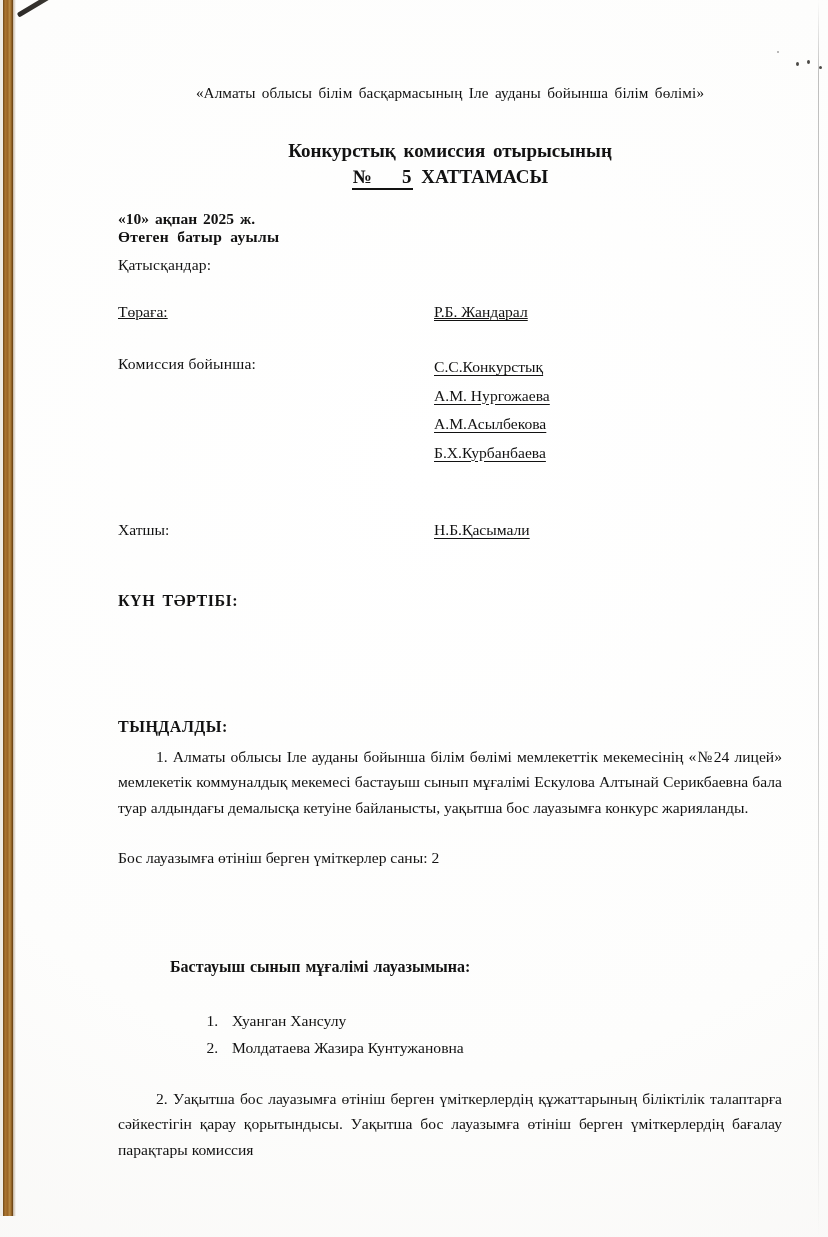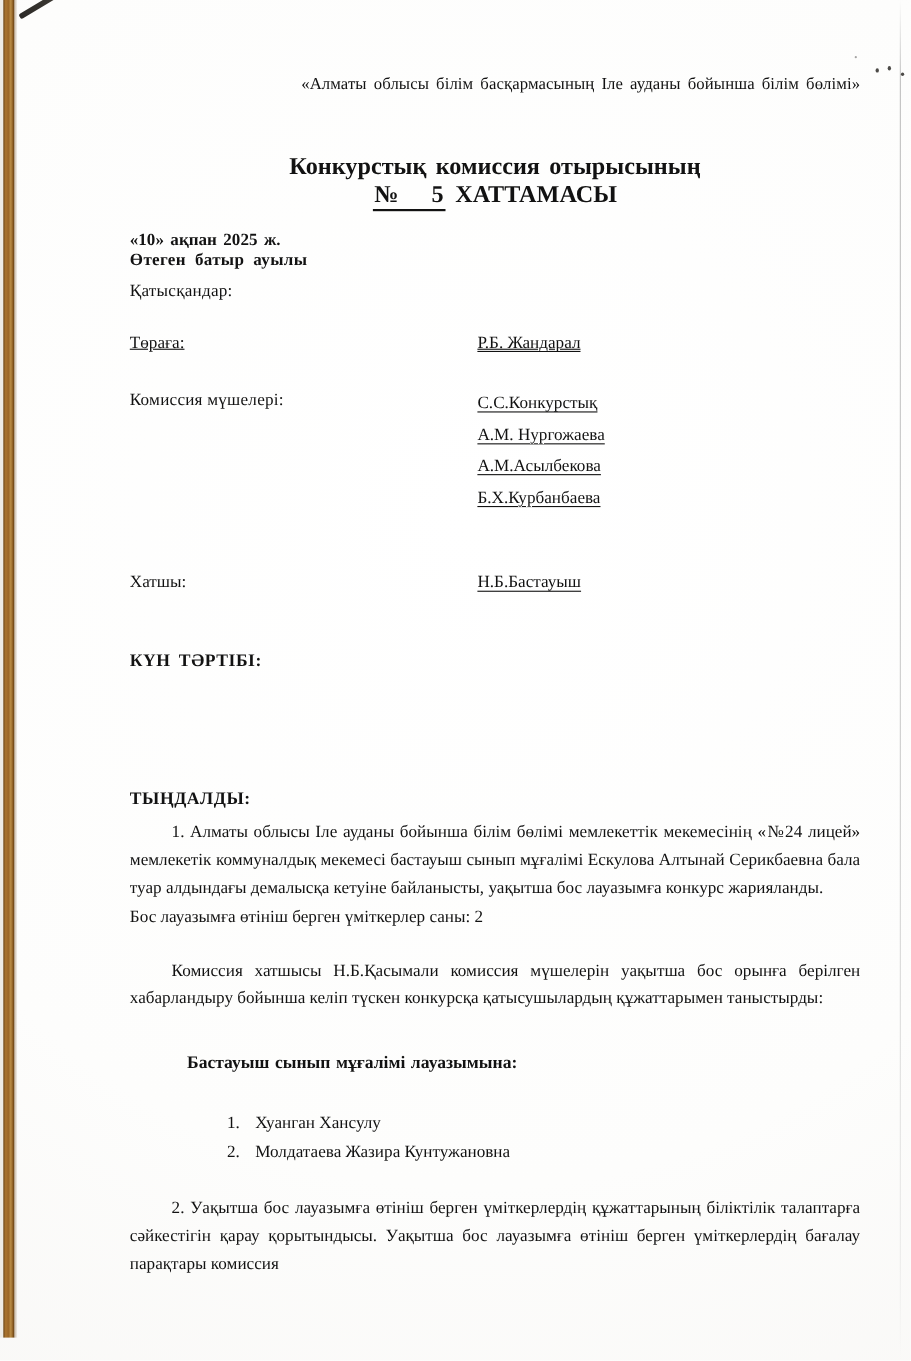--- a/index.html
+++ b/index.html
@@ -101,21 +101,21 @@
     text-align: center;
     font-size: 15.2px;
     line-height: 25px;
     letter-spacing: .1px;
     word-spacing: 2.5px;
   }
 
   .doc-title {
     text-align: center;
     font-weight: bold;
-    font-size: 22px;
+    font-size: 19px;
     line-height: 26px;
     word-spacing: 3px;
   }
   .doc-title .num-underline {
     border-bottom: 2px solid #121212;
     padding: 0 2px 1px 1px;
   }
 
   .meta-row {
     display: flex;
@@ -203,21 +203,21 @@
   <div class="right-seam"></div>
   <div class="pen-stroke"></div>
 
   <div class="speck" style="left:796px;top:62px;width:3px;height:4px;"></div>
   <div class="speck" style="left:807px;top:60px;width:3px;height:4px;"></div>
   <div class="speck" style="left:819px;top:66px;width:3px;height:3px;"></div>
   <div class="speck" style="left:777px;top:51px;width:2px;height:2px;opacity:.5;"></div>
 
   <div class="text-frame">
 
-    <div class="blk org-head" style="top:64px;text-align:right;">
+    <div class="blk org-head" style="top:80px;">
       <div>«Алматы облысы білім басқармасының Іле ауданы бойынша білім бөлімі»</div>
     </div>
 
     <div class="blk doc-title" style="top:138px;">
       <div>Конкурстық комиссия отырысының</div>
       <div>
         <span class="num-underline"><span>№</span><span class="wide-space"></span><span>5</span></span>
         <span>ХАТТАМАСЫ</span>
       </div>
     </div>
@@ -227,40 +227,39 @@
       <span class="meta-place">Өтеген батыр ауылы</span>
     </div>
 
     <div class="blk label-line" style="top:256px;">Қатысқандар:</div>
 
     <div class="blk role-row" style="top:303px;text-decoration:underline;">
       <span class="role-label">Төраға:</span>
       <span class="role-value">Р.Б. Жандарал</span>
     </div>
 
-    <div class="blk label-line" style="top:355px;">Комиссия мүшелері:</div>
+    <div class="blk label-line" style="top:355px;">Комиссия бойынша:</div>
 
     <div class="member-list" style="top:353px;">
       <span>С.С.Конкурстық</span>
       <span>А.М. Нургожаева</span>
       <span>А.М.Асылбекова</span>
       <span>Б.Х.Курбанбаева</span>
     </div>
 
     <div class="blk role-row" style="top:521px;">
       <span class="role-label">Хатшы:</span>
-      <span class="role-value">Н.Б.Бастауыш</span>
+      <span class="role-value">Н.Б.Қасымали</span>
     </div>
 
     <div class="blk sect-head" style="top:592px;">КҮН ТӘРТІБІ:</div>
 
     <div class="blk sect-head" style="top:718px;">ТЫҢДАЛДЫ:</div>
     <div class="blk body-par indent" style="top:744px;">1. Алматы облысы Іле ауданы  бойынша білім бөлімі мемлекеттік мекемесінің «№24 лицей» мемлекетік коммуналдық мекемесі бастауыш сынып мұғалімі Ескулова Алтынай  Серикбаевна бала туар алдындағы демалысқа кетуіне байланысты, уақытша бос  лауазымға конкурс жарияланды.</div>
-    <div class="blk body-par no-just" style="top:821px;">Бос лауазымға өтініш берген үміткерлер  саны: 2</div>
-    <div class="blk body-par indent" style="top:870px;">Комиссия  хатшысы Н.Б.Қасымали комиссия мүшелерін уақытша бос орынға берілген хабарландыру бойынша келіп түскен конкурсқа қатысушылардың құжаттарымен таныстырды:</div>
+    <div class="blk body-par no-just" style="top:845px;">Бос лауазымға өтініш берген үміткерлер  саны: 2</div>
 
     <div class="blk pos-head" style="top:958px;">Бастауыш сынып мұғалімі лауазымына:</div>
 
     <ol class="cand-list blk" style="top:1008px;">
       <li>Хуанган Хансулу</li>
       <li>Молдатаева Жазира Кунтужановна</li>
     </ol>
 
     <div class="blk body-par indent" style="top:1086px;">2. Уақытша  бос лауазымға өтініш берген үміткерлердің құжаттарының біліктілік талаптарға сәйкестігін қарау қорытындысы. Уақытша бос лауазымға өтініш берген үміткерлердің бағалау парақтары комиссия</div>
 

